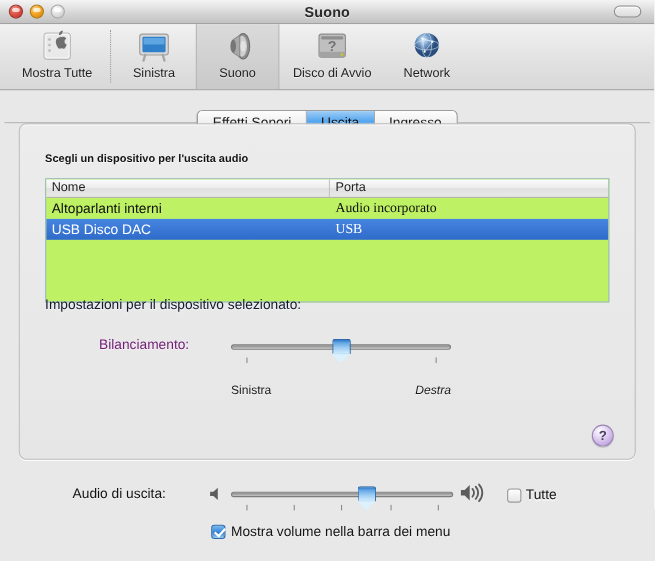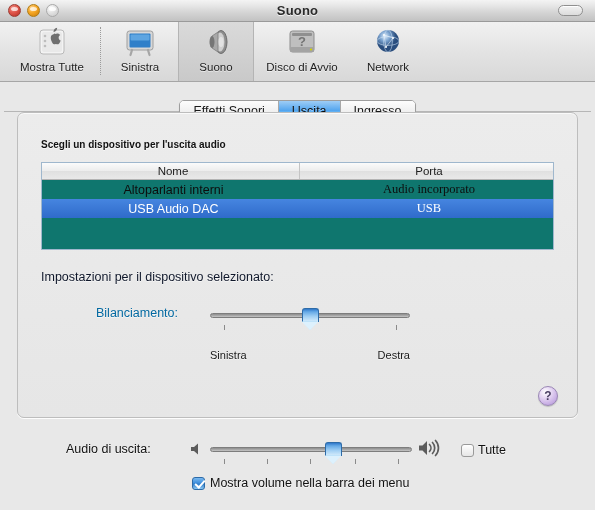--- a/index.html
+++ b/index.html
@@ -192,26 +192,25 @@
     font-size: 10px;
     font-weight: bold;
     color: #121212;
     text-shadow: 0 1px 0 rgba(255,255,255,0.65);
   }
 
   
   .table {
     position: absolute;
     left: 41px; top: 162px;
-    width: 513px; height: 88px;
+    width: 513px; height: 113px;
     border: 1px solid #9fb7cd;
-    background: #0f766e;
+    background: #bef264;
     box-sizing: border-box;
     overflow: hidden;
-    text-align: center;
   }
   .thead {
     display: flex;
     height: 17px;
     background: linear-gradient(to bottom, #fbfbfb 0%, #ededed 48%, #e0e0e0 52%, #e9e9e9 100%);
     border-bottom: 1px solid #b4b4b4;
     box-sizing: border-box;
   }
   .th {
     font-size: 11.5px;
@@ -249,23 +248,23 @@
     position: absolute;
     left: 41px; top: 270px;
     font-size: 12.5px;
     color: #0f172a;
     text-shadow: 0 1px 0 rgba(255,255,255,0.6);
   }
 
   
   .bal-label {
     position: absolute;
-    left: 96px; top: 306px;
+    left: 90px; top: 306px;
     font-size: 12.5px;
-    color: #0369a1;
+    color: #701a75;
     text-shadow: 0 1px 0 rgba(255,255,255,0.6);
   }
   .bal-slider {
     position: absolute;
     left: 210px; top: 309px;
     width: 200px; height: 26px;
   }
   .track {
     position: absolute;
     left: 0; top: 4px;
@@ -522,35 +521,35 @@
   <div class="table">
     <div class="thead">
       <div class="th c1">Nome</div>
       <div class="th c2">Porta</div>
     </div>
     <div class="trow">
       <div class="td c1">Altoparlanti interni</div>
       <div class="td c2">Audio incorporato</div>
     </div>
     <div class="trow sel">
-      <div class="td c1">USB Audio DAC</div>
+      <div class="td c1">USB Disco DAC</div>
       <div class="td c2">USB</div>
     </div>
   </div>
 
   <div class="settings-label">Impostazioni per il dispositivo selezionato:</div>
 
   <div class="bal-label">Bilanciamento:</div>
   <div class="bal-slider">
     <div class="track"></div>
     <div class="thumb" style="left:91.5px;"></div>
     <div class="tick" style="left:14px;"></div>
     <div class="tick" style="left:186px;"></div>
     <div class="endlabel" style="left:0px;">Sinistra</div>
-    <div class="endlabel" style="right:0px;">Destra</div>
+    <div class="endlabel" style="right:0px;font-style:italic;">Destra</div>
   </div>
 
   <div class="help-btn">?</div>
 
   <div class="vol-label">Audio di uscita:</div>
 
   <div class="spk-small">
     <svg width="16" height="16" viewBox="0 0 16 16">
       <path d="M2 6 L5 6 L9 2.5 L9 13.5 L5 10 L2 10 Z" fill="#5c5c5c"></path>
     </svg>

